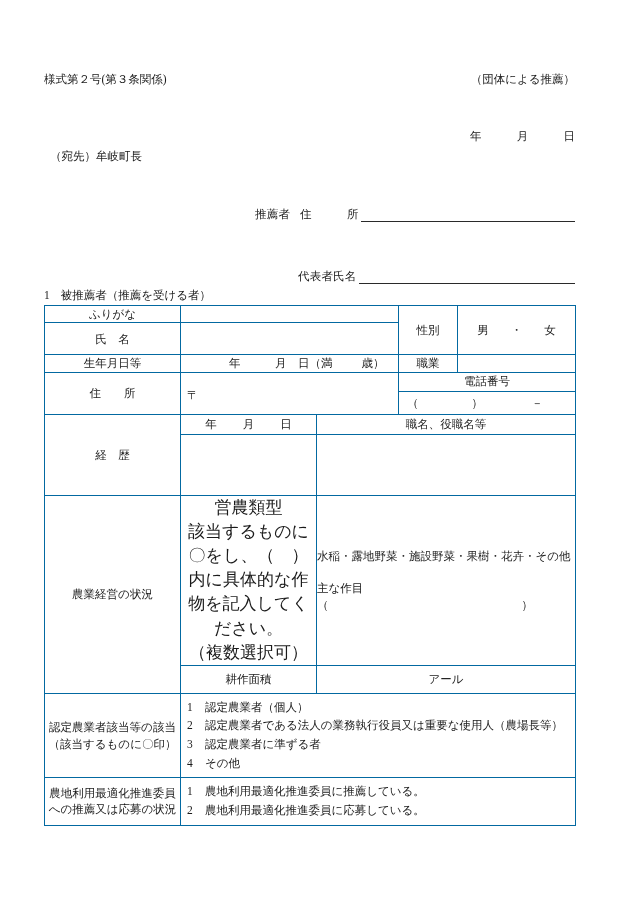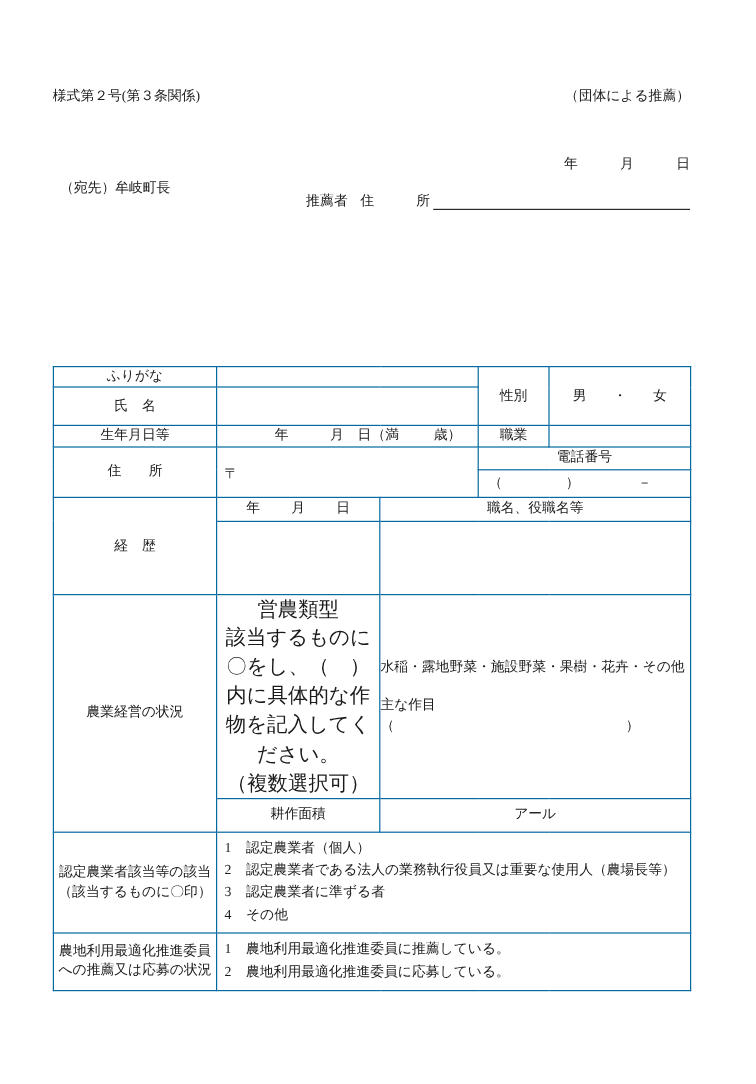--- a/index.html
+++ b/index.html
@@ -57,20 +57,21 @@
   .rec-block {
     position: absolute;
     left: 255px; top: 160px;
     width: 320px;
   }
   .rec-line {
     display: flex;
     align-items: flex-end;
     margin-bottom: 13.5px;
     font-size: 11.5px;
+    margin-top: 47px;
   }
   .rec-label {
     white-space: nowrap;
     flex: 0 0 auto;
     letter-spacing: .2px;
   }
   .rec-rule {
     flex: 1 1 auto;
     border-bottom: 1px solid #2a2a2a;
     height: 13px;
@@ -198,23 +199,30 @@
   </div>
 
   <div class="addressee">（宛先）牟岐町長</div>
 
   <div class="rec-block">
     <div class="rec-line">
       <span class="rec-label">推薦者</span>
       <span class="rec-label" style="margin-left:10px">住　　　所</span>
       <span class="rec-rule"></span>
     </div>
+    <div class="rec-line">
+      <span class="rec-label" style="margin-left:43px">代表者氏名</span>
+      <span class="rec-rule"></span>
+    </div>
   </div>
 
 
+  <div class="sec-head">
+    <span class="num">1</span><span>被推薦者（推薦を受ける者）</span>
+  </div>
 
   <table class="form">
     <colgroup>
       <col style="width:136px">
       <col style="width:136px">
       <col style="width:82px">
       <col style="width:59px">
       <col style="width:118px">
     </colgroup>
     <tbody>

